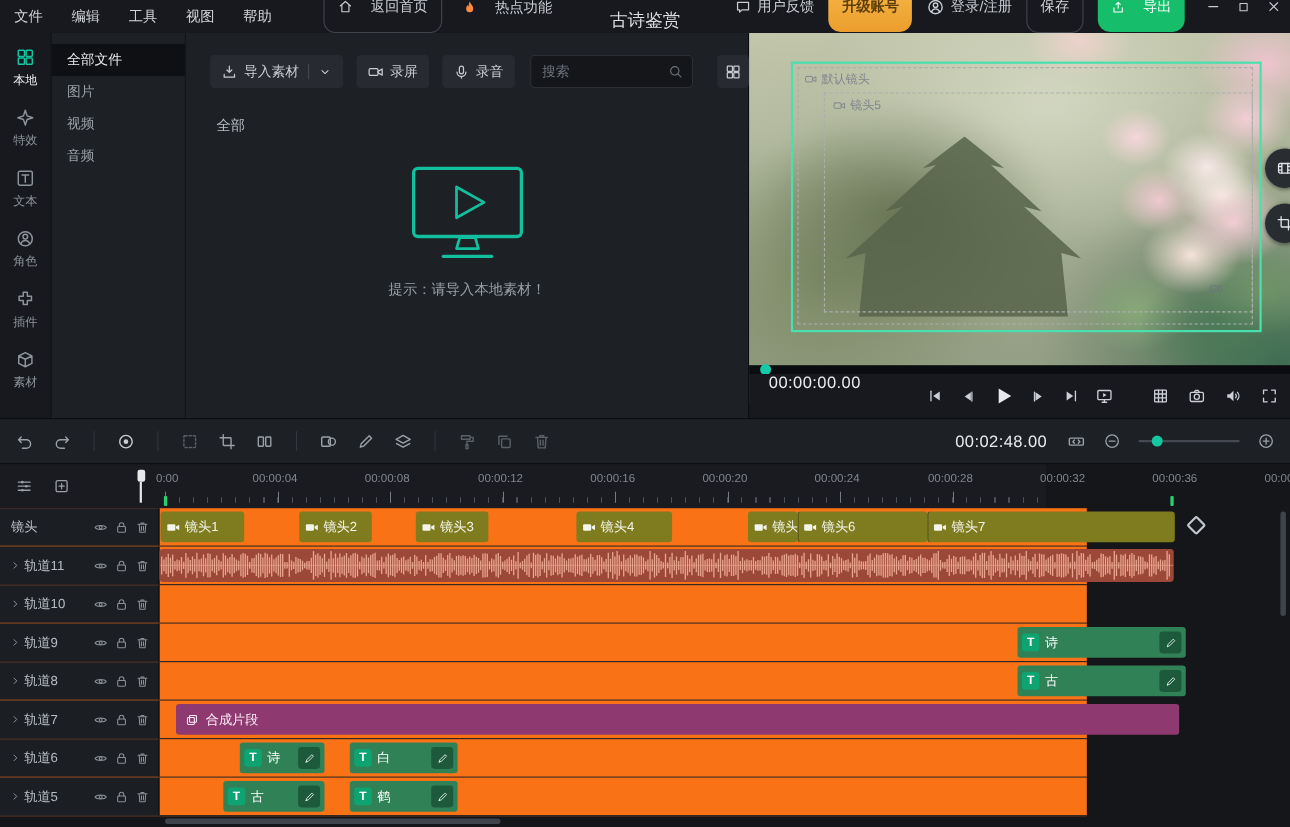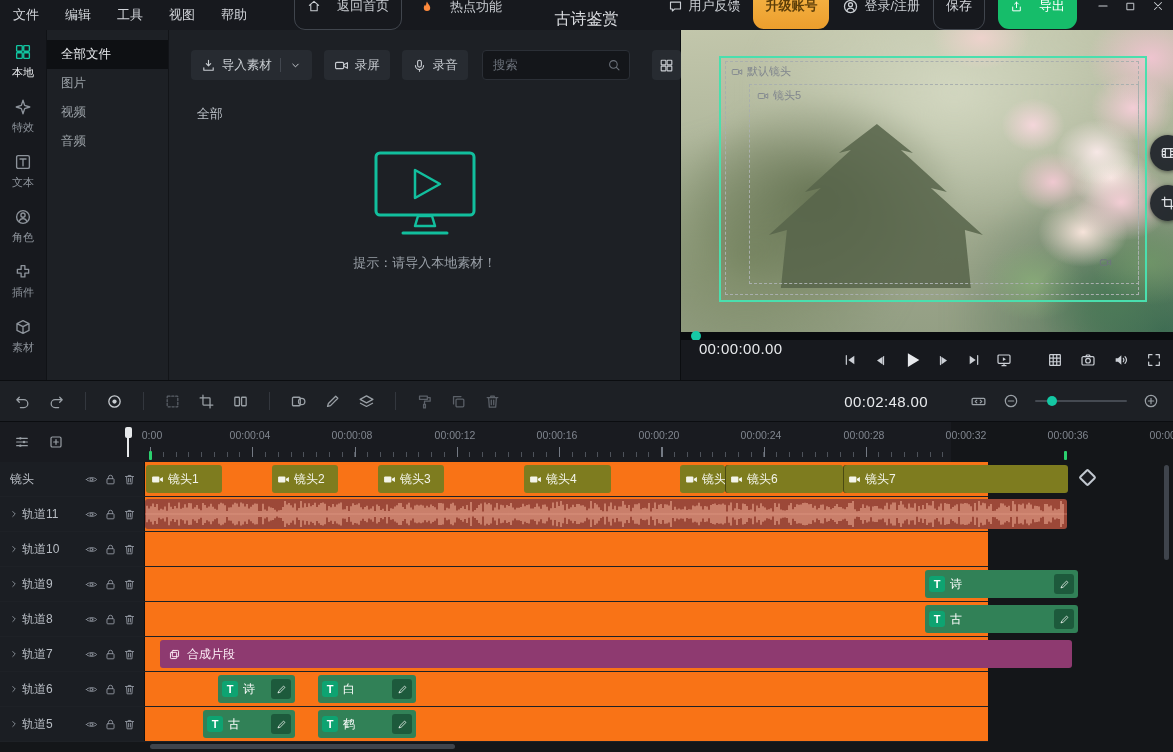--- a/index.html
+++ b/index.html
@@ -85,21 +85,21 @@
   .ptc{position:absolute;left:18px;top:0;color:#e8eaed;font-size:15px;letter-spacing:.4px;}
   .transport{position:absolute;left:50%;top:0;height:40px;transform:translateX(-50%);display:flex;align-items:center;gap:14px;color:#ccd0d6;}
   .prights{position:absolute;right:12px;top:0;height:40px;display:flex;align-items:center;gap:17px;color:#ccd0d6;}
 
   
   .toolbar{position:absolute;left:0;top:380px;width:1173px;height:42px;background:#1d2025;border-top:1px solid #0b0d10;
            border-bottom:1px solid #0b0d10;display:flex;align-items:center;box-sizing:border-box;padding:0 14px;gap:17px;color:#9aa0a6;}
   .tsep{width:1px;height:18px;background:#33373e;margin:0 3px;}
   .dim{color:#5b6068;}
   .tright{margin-left:auto;display:flex;align-items:center;gap:16px;}
-  .ttc{color:#e8eaed;font-size:15px;letter-spacing:.4px;margin-right:26px;}
+  .ttc{color:#e8eaed;font-size:15px;letter-spacing:.4px;margin-right:2px;}
   .zslider{width:92px;height:2px;background:#454a52;border-radius:1px;position:relative;}
   .zthumb{position:absolute;left:12px;top:-4px;width:10px;height:10px;border-radius:50%;background:#14c7a3;}
 
   
   .timeline{position:absolute;left:0;top:422px;width:1173px;height:330px;background:#141619;overflow:hidden;}
   .rulerrow{position:absolute;left:0;top:0;width:951px;height:40px;background:#191b20;border-bottom:1px solid #0e1013;}
   .rtool{position:absolute;top:12px;color:#9aa0a6;}
   .rlab{position:absolute;top:7px;transform:translateX(-50%);color:#80868f;font-size:10.5px;white-space:nowrap;}
   .ticks{position:absolute;left:150px;right:0;bottom:5px;height:5px;
          background:repeating-linear-gradient(90deg,#4d525a 0 1px,transparent 1px 12.78px);}

